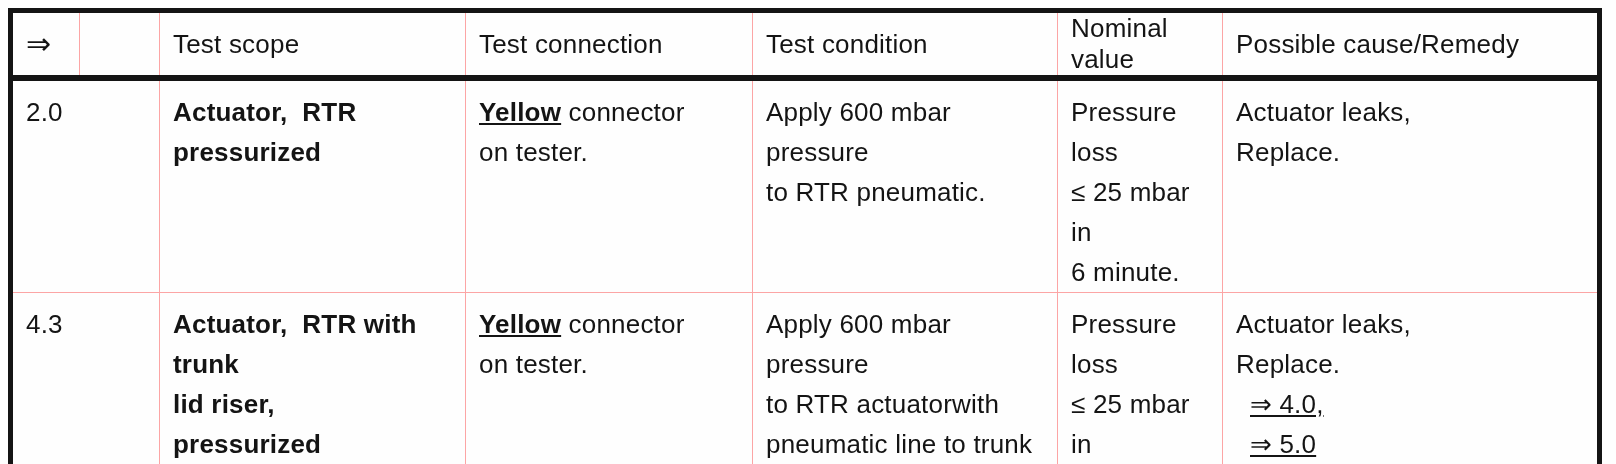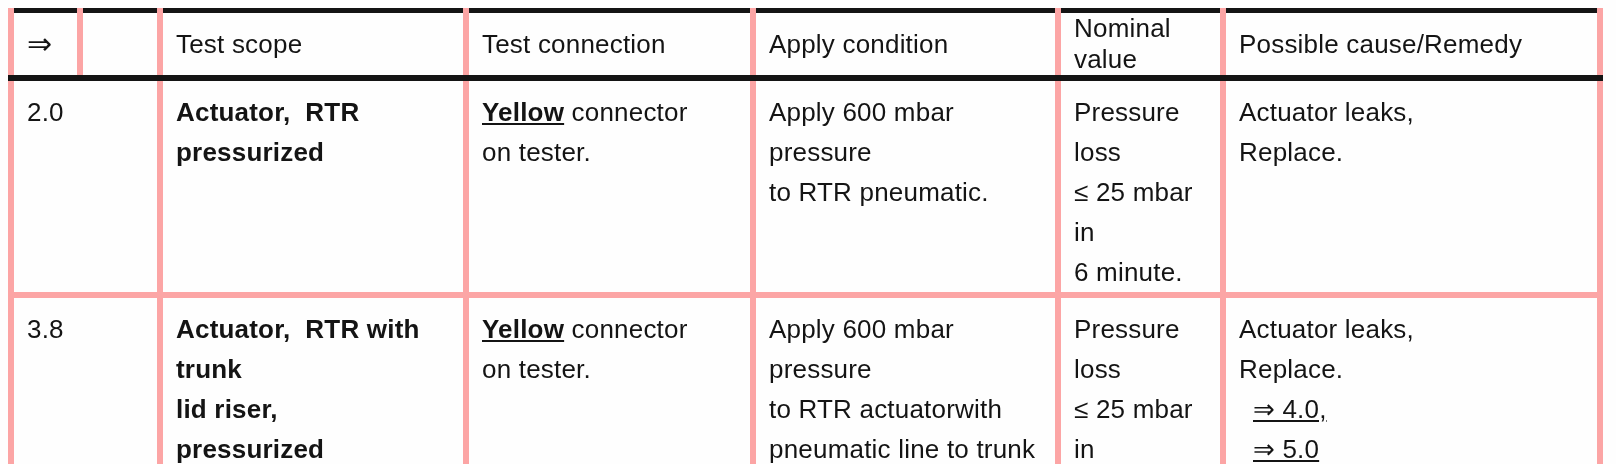--- a/index.html
+++ b/index.html
@@ -24,21 +24,21 @@
     top: 8px;
     width: 1589px;
     height: 440px;
     border-collapse: collapse;
     table-layout: fixed;
     font-size: 26px;
     letter-spacing: 0.2px;
   }
   table.testtable th,
   table.testtable td {
-    border: 6px solid #fca5a5;
+    border: 1px solid #fca5a5;
     vertical-align: top;
     padding: 11px 8px 0 13px;
     overflow: hidden;
   }
   
   table.testtable {
     border: 5px solid #141414;
   }
   tr.header-row th {
     border-bottom: 6px solid #141414;
@@ -81,21 +81,21 @@
     </colgroup>
 
     <tbody>
         <tr class="header-row">
       <th>
         <span class="arrow-glyph">⇒</span>
       </th>
       <th></th>
       <th>Test scope</th>
       <th>Test connection</th>
-      <th>Apply condition</th>
+      <th>Test condition</th>
       <th>Nominal value</th>
       <th>Possible cause/Remedy</th>
     </tr>
 
     <tr class="row-20">
       <td colspan="2">
         <div class="line">2.0</div>
       </td>
       <td class="scope-cell">
         <div class="line">Actuator,  RTR</div>
@@ -115,21 +115,21 @@
         <div class="line">6 minute.</div>
       </td>
       <td>
         <div class="line">Actuator leaks,</div>
         <div class="line">Replace.</div>
       </td>
     </tr>
 
     <tr class="row-30">
       <td colspan="2">
-        <div class="line">3.8</div>
+        <div class="line">4.3</div>
       </td>
       <td class="scope-cell">
         <div class="line">Actuator,  RTR with trunk</div>
         <div class="line">lid riser,</div>
         <div class="line">pressurized</div>
       </td>
       <td>
         <div class="line"><span class="bold">Yellow</span><span class="line" style="display:inline"> connector</span></div>
         <div class="line">on tester.</div>
       </td>

